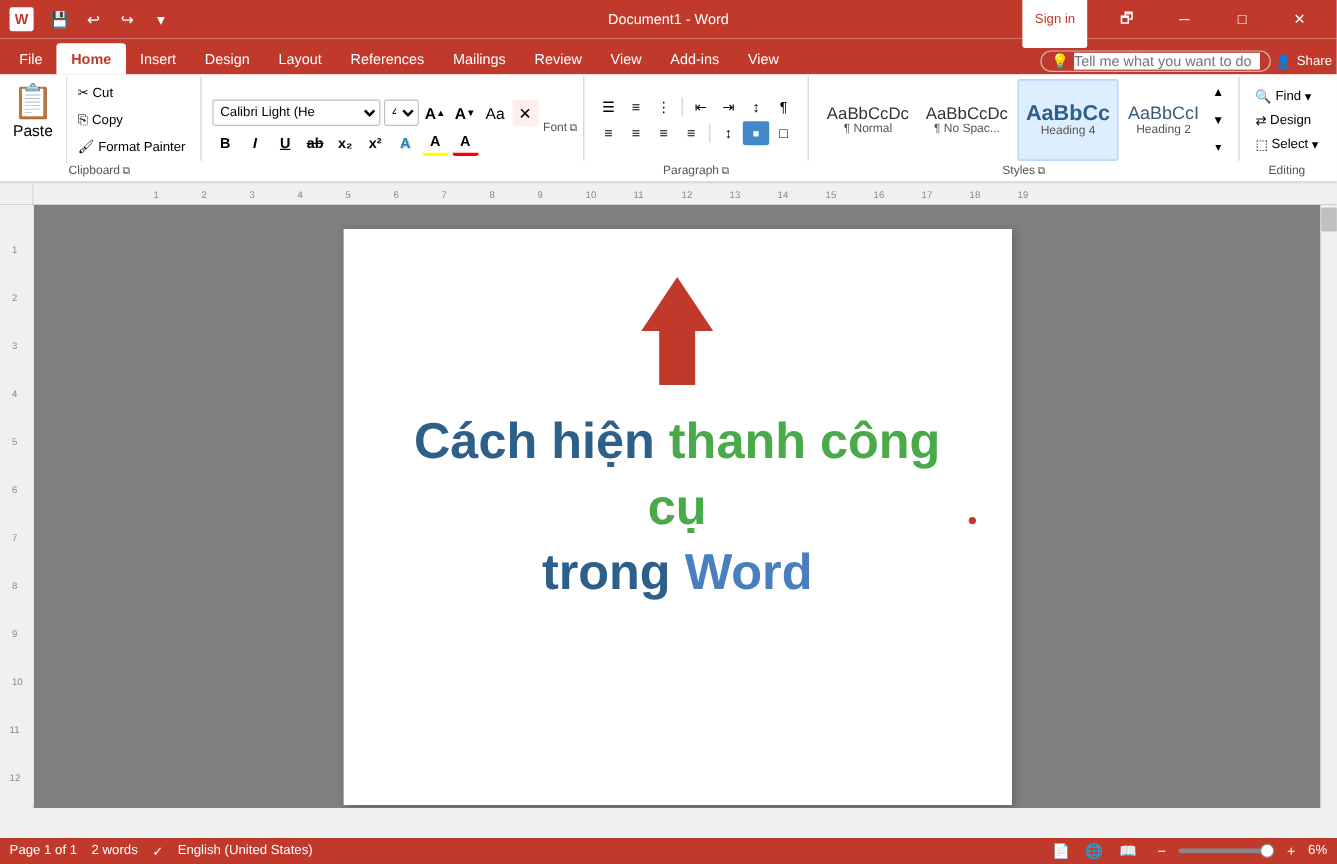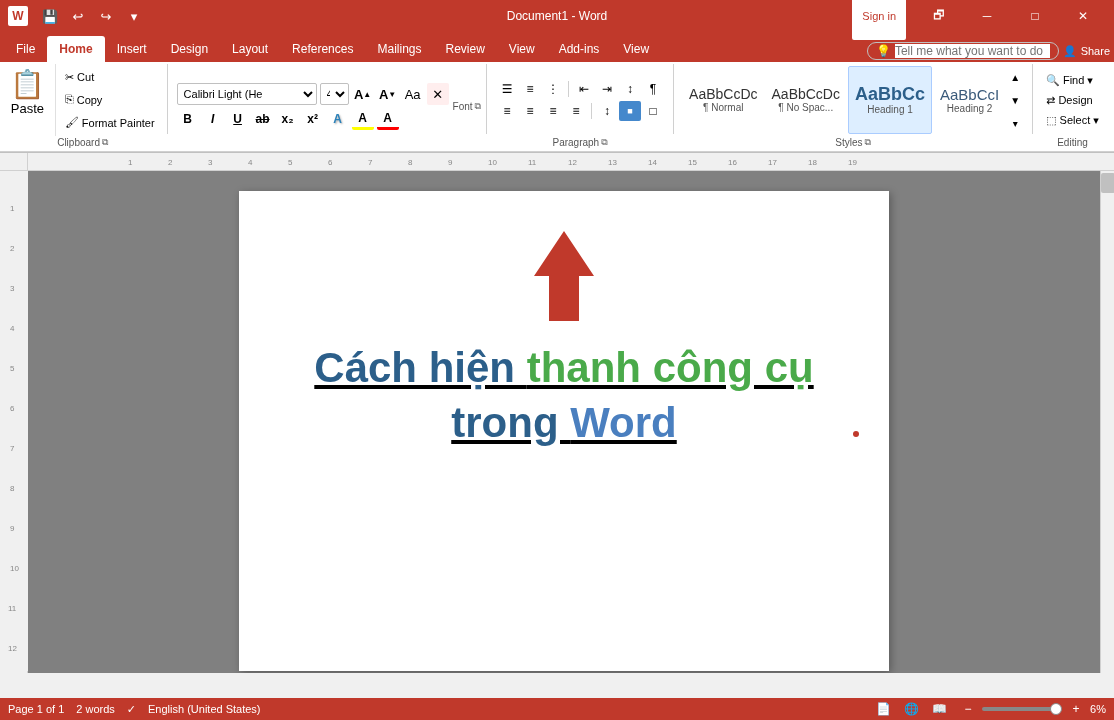--- a/index.html
+++ b/index.html
@@ -146,29 +146,28 @@
 
     
     .main-area { display: flex; height: calc(720px - 32px - 30px - 90px - 26px - 18px - 22px); }
     .sidebar-ruler { width: 28px; background: #f0f0f0; border-right: 1px solid #d0d0d0; }
     .content-area { flex: 1; overflow: auto; background: #808080; display: flex; justify-content: center; padding: 20px; position: relative; }
     .scrollbar-right { width: 14px; background: #f0f0f0; border-left: 1px solid #d0d0d0; }
 
     
     .doc-page {
       background: white;
-      width: 650px;
+      width: 557px;
       min-height: 480px;
       box-shadow: 2px 2px 8px rgba(0,0,0,0.3);
       position: relative;
       padding: 40px 50px;
       display: flex;
       flex-direction: column;
       align-items: center;
-      text-decoration: underline;
     }
 
     
     .arrow-container {
       display: flex;
       justify-content: center;
       margin-bottom: 20px;
     }
     .arrow-svg { width: 70px; height: 90px; }
 
@@ -363,21 +362,21 @@
           <span class="style-label">¶ Normal</span>
         </div>
 
         <div class="style-item">
           <span class="style-preview" style="font-size:14px; color:#333;">AaBbCcDc</span>
           <span class="style-label">¶ No Spac...</span>
         </div>
 
         <div class="style-item active">
           <span class="style-preview" style="font-size:18px; color:#2c5f8a; font-weight:bold;">AaBbCc</span>
-          <span class="style-label">Heading 1</span>
+          <span class="style-label">Heading 4</span>
         </div>
 
         <div class="style-item">
           <span class="style-preview" style="font-size:15px; color:#3a5a7a;">AaBbCcI</span>
           <span class="style-label">Heading 2</span>
         </div>
 
 
         <div class="styles-scroll">
           <div class="styles-scroll-btn">▲</div>

